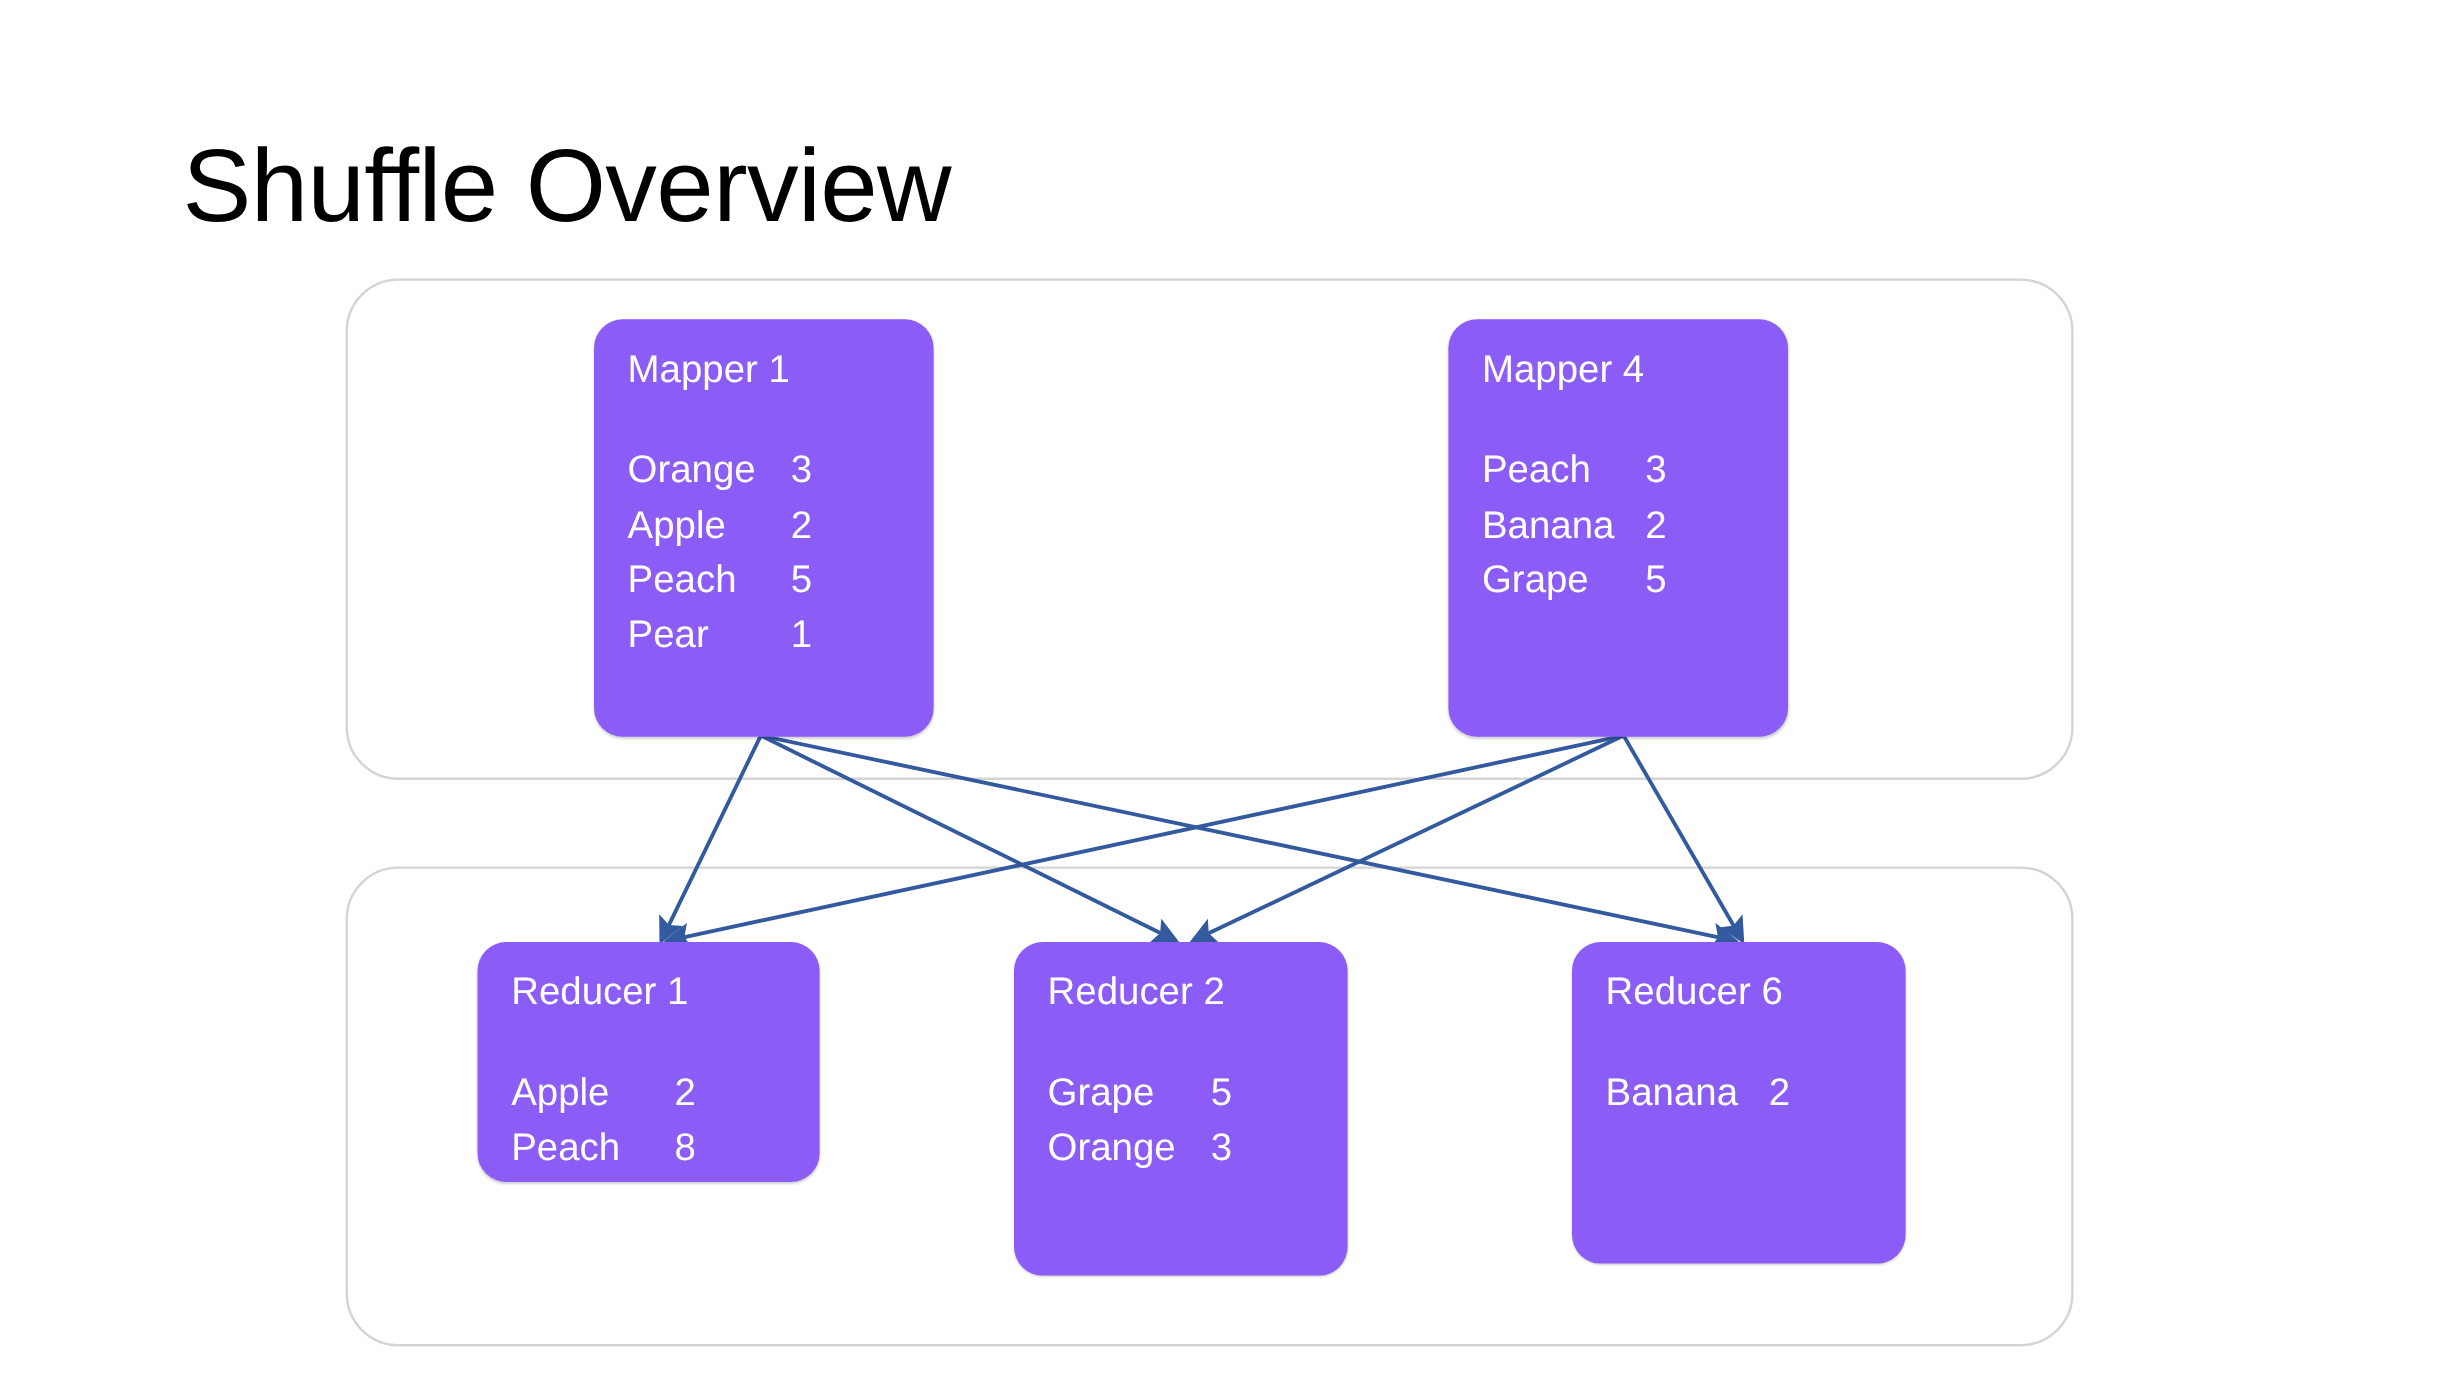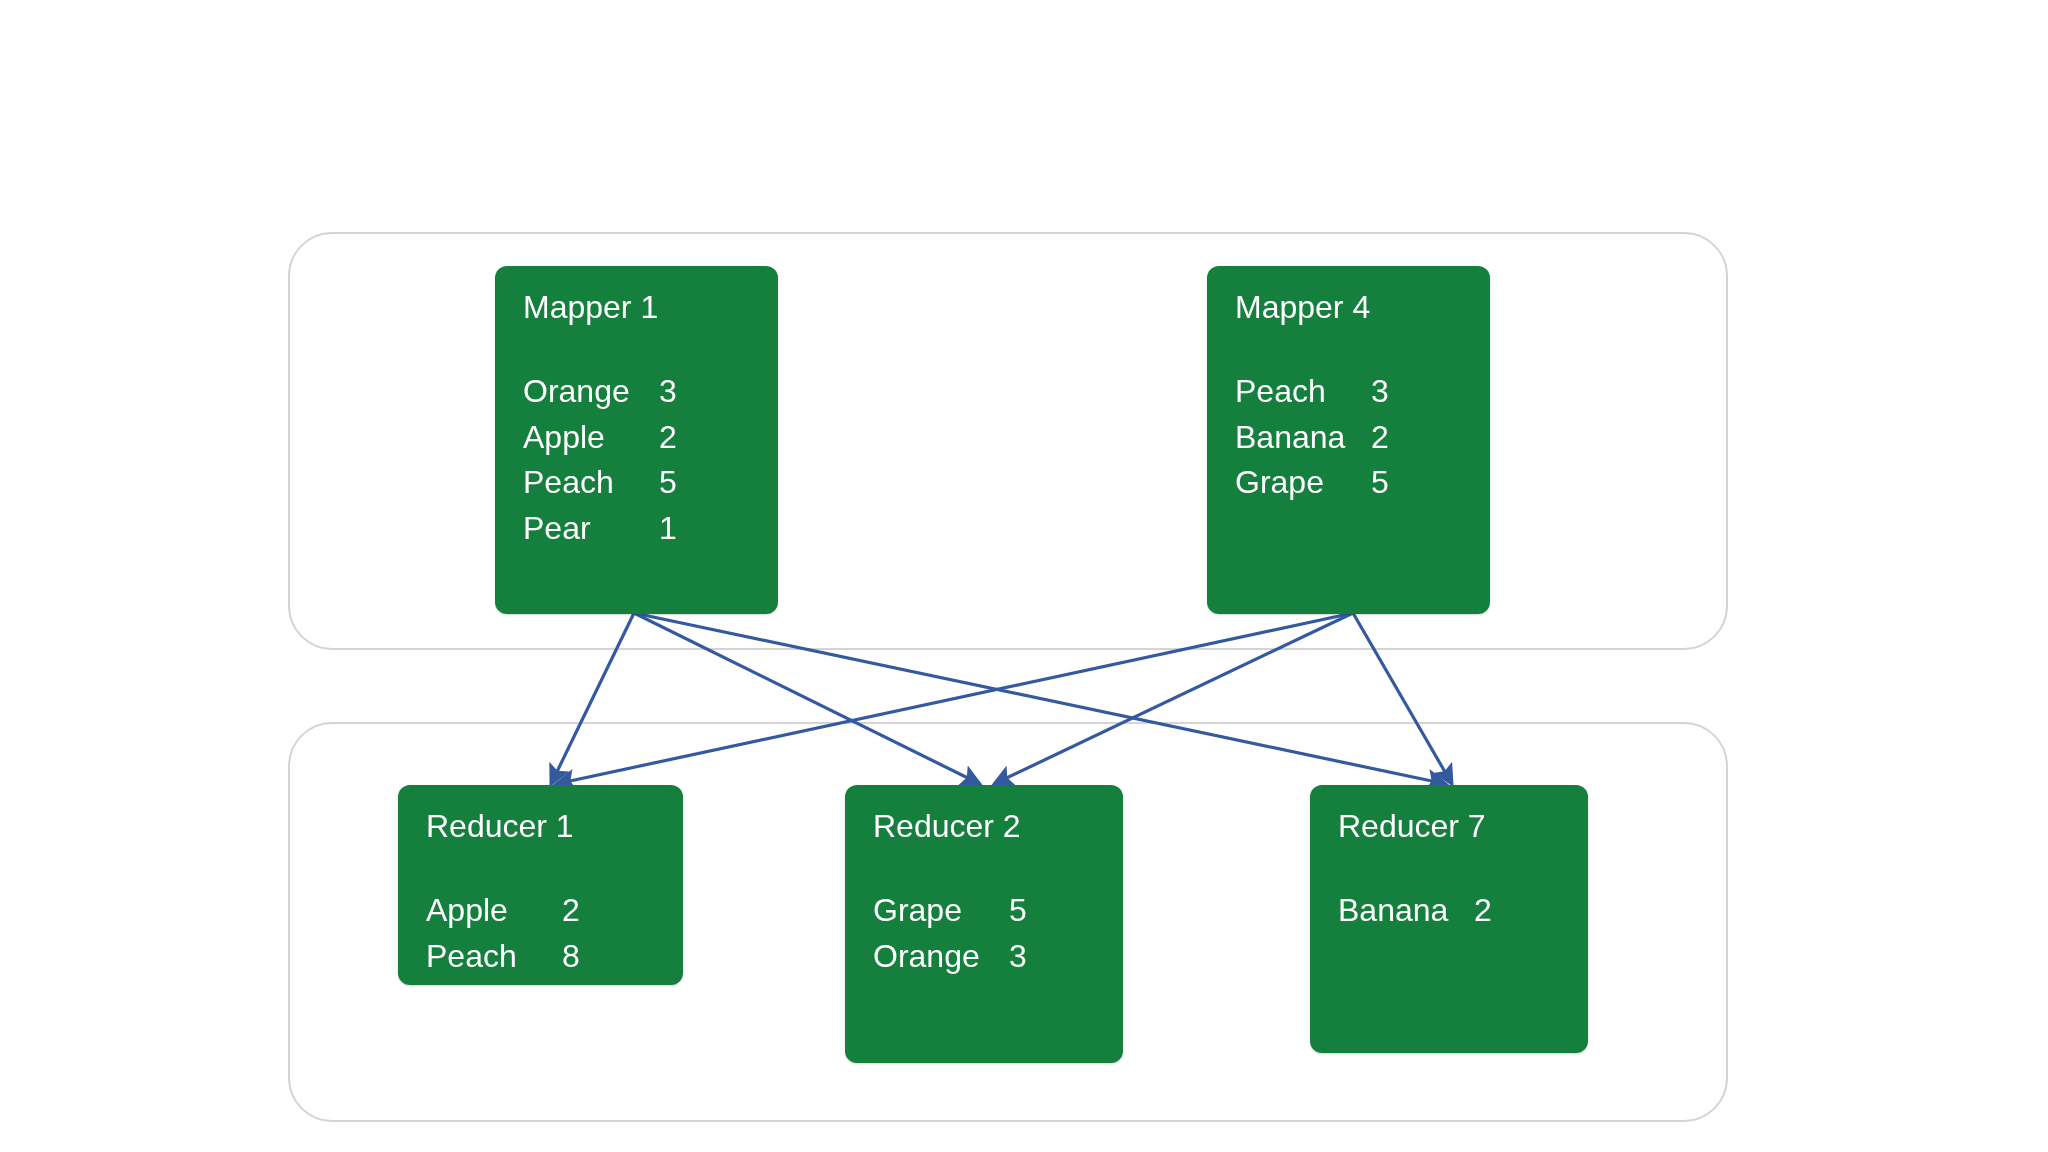--- a/index.html
+++ b/index.html
@@ -51,22 +51,22 @@
   #reducer-group-frame {
     left: 288px;
     top: 722px;
     width: 1440px;
     height: 400px;
   }
 
   
   .node-box {
     position: absolute;
-    background: #15803d;
-    border-radius: 12px;
+    background: #8b5cf6;
+    border-radius: 24px;
     box-sizing: border-box;
     color: #ffffff;
     padding: 24px 35px 20px 28px;
     box-shadow: 0 1px 2px rgba(0,0,0,0.18);
   }
   .node-title {
     font-size: 32px;
     font-weight: 400;
     line-height: 1.1;
     color: #ffffff;
@@ -111,20 +111,21 @@
     width: 2048px;
     height: 1152px;
     pointer-events: none;
   }
 </style>
 </head>
 <body>
 
 <div id="slide">
 
+  <div id="slide-title">Shuffle Overview</div>
 
   <div class="group-frame" id="mapper-group-frame"></div>
 
   <div class="group-frame" id="reducer-group-frame"></div>
 
   <svg id="arrow-layer" viewBox="0 0 2048 1152" xmlns="http://www.w3.org/2000/svg">
     <defs>
       <marker id="arrowhead" markerWidth="7" markerHeight="7" refX="6" refY="3.5" orient="auto" markerUnits="strokeWidth">
         <path d="M0,0 L7,3.5 L0,7 L1.4,3.5 Z" fill="#33599f"></path>
       </marker>
@@ -207,21 +208,21 @@
         <span class="kv-val">5</span>
       </div>
       <div class="kv-row">
         <span class="kv-key">Orange</span>
         <span class="kv-val">3</span>
       </div>
     </div>
   </div>
 
   <div class="node-box" id="reducer-3-box">
-    <div class="node-title">Reducer 7</div>
+    <div class="node-title">Reducer 6</div>
     <div class="kv-list tight">
       <div class="kv-row">
         <span class="kv-key">Banana</span>
         <span class="kv-val">2</span>
       </div>
     </div>
   </div>
 
 </div>
 

